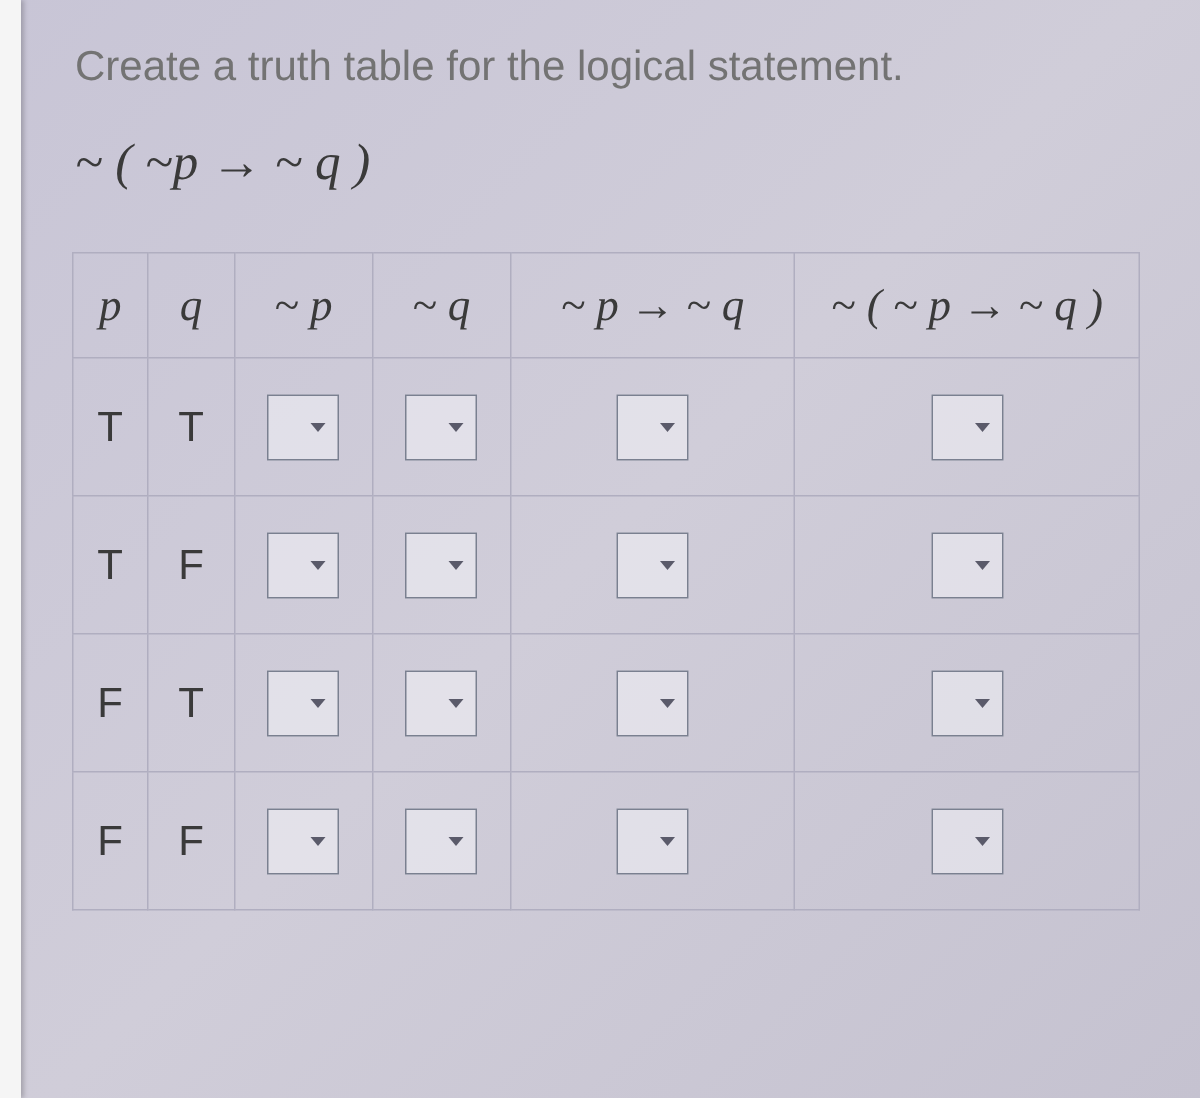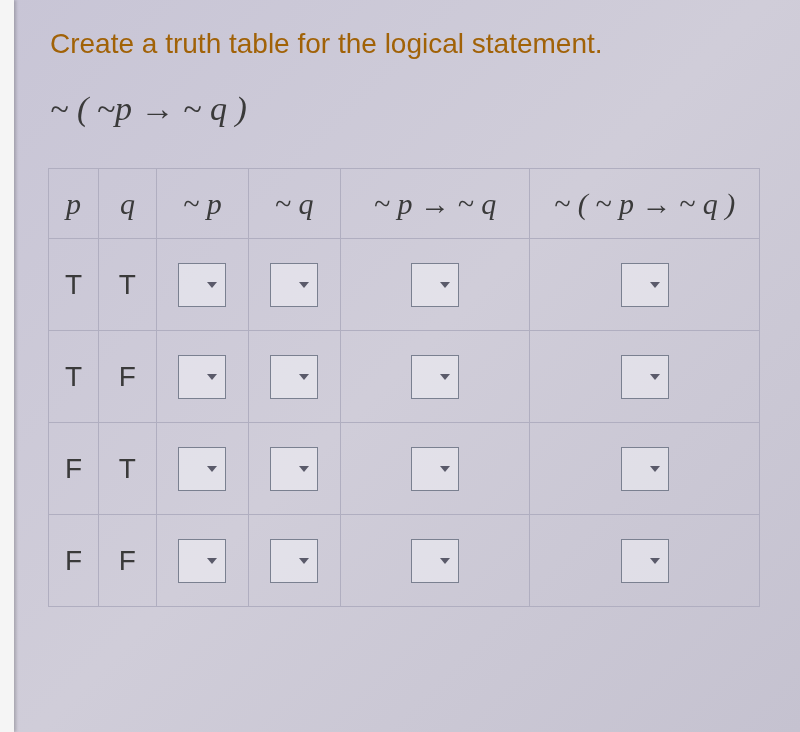--- a/index.html
+++ b/index.html
@@ -21,21 +21,21 @@
       position: absolute;
       left: 0;
       top: 0;
       width: 14px;
       height: 100%;
       background: #f5f5f5;
       box-shadow: 2px 0 3px rgba(0,0,0,0.2);
     }
     .instruction {
       font-size: 28px;
-      color: #a16207;
+      color: #737373;
       margin-bottom: 30px;
       margin-left: 10px;
     }
     .formula {
       font-size: 34px;
       font-family: 'Times New Roman', serif;
       font-style: italic;
       color: #3a3a3a;
       margin-bottom: 40px;
       margin-left: 10px;

